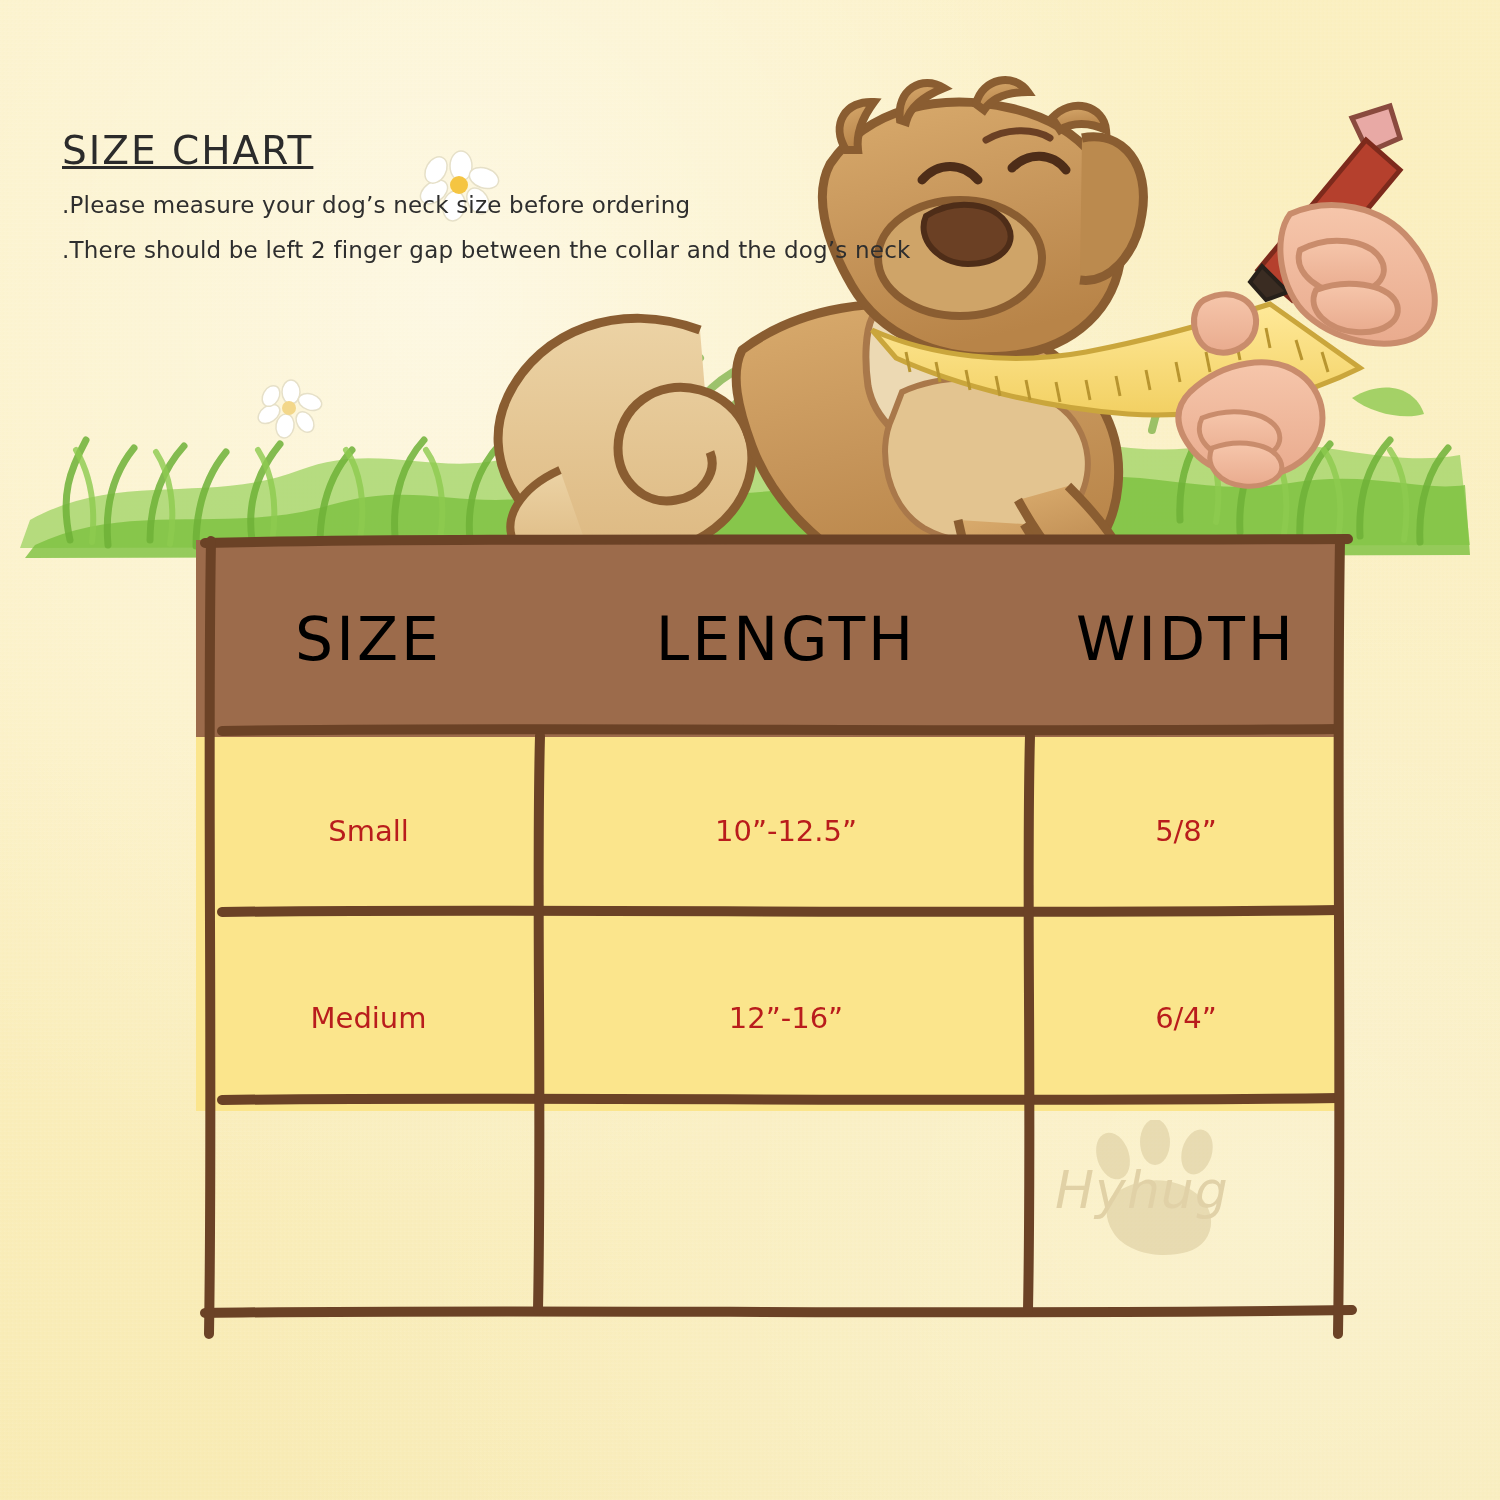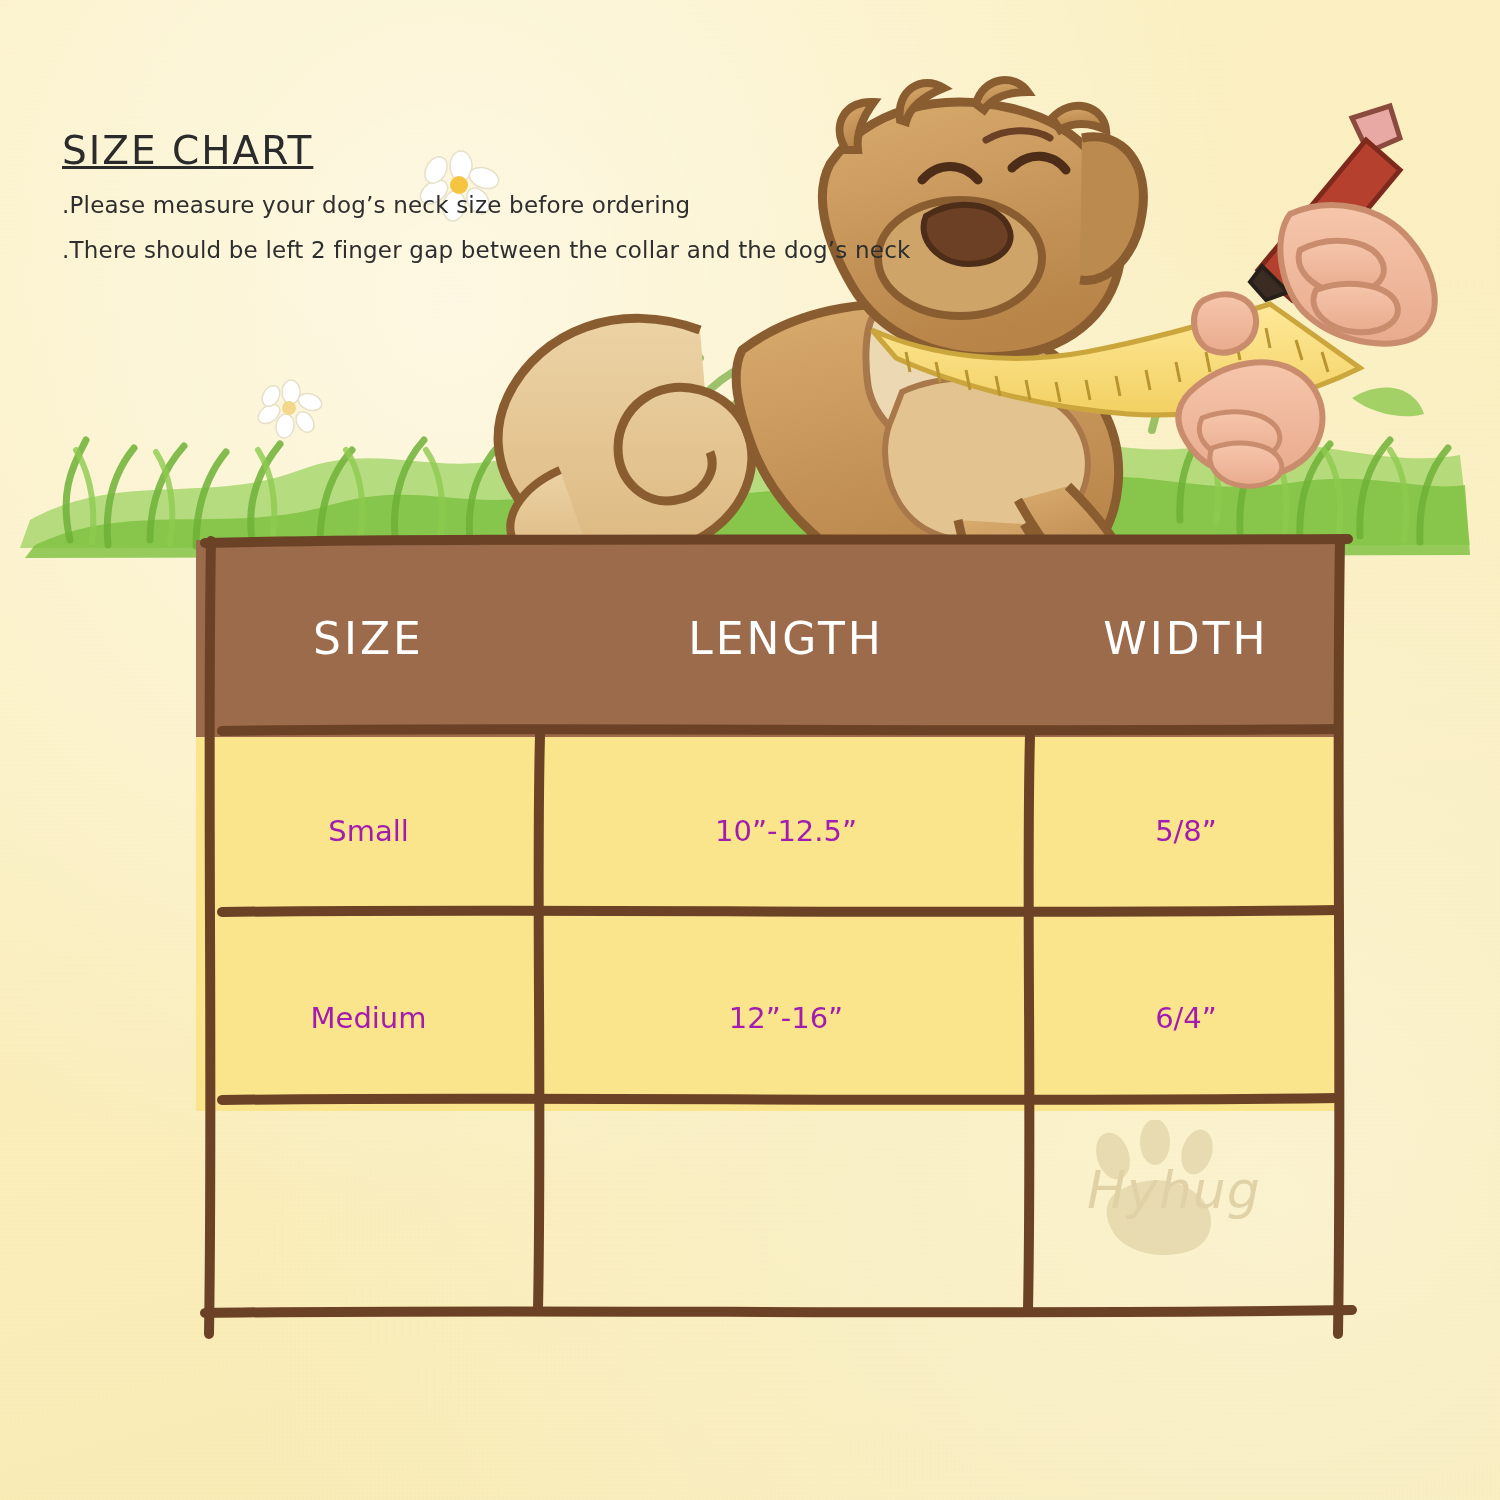--- a/index.html
+++ b/index.html
@@ -83,29 +83,29 @@
     table-layout: fixed;
   }
   table.size-table th,
   table.size-table td {
     text-align: center;
     vertical-align: middle;
   }
   thead th {
     height: 195px;
     background: #9c6b4b;
-    color: #ffffff;
+    color: #000000;
     font-weight: 400;
-    font-size: 44px;
+    font-size: 60px;
     letter-spacing: 3px;
   }
   tbody td {
     height: 185px;
     background: #fbe58c;
-    color: #a21caf;
+    color: #b91c1c;
     font-size: 29px;
     font-weight: 400;
   }
   tbody td.size-cell { font-size: 29px; }
   col.c1 { width: 345px; }
   col.c2 { width: 490px; }
   col.c3 { width: 310px; }
 
   
   #watermark {
@@ -366,16 +366,16 @@
 
   <div id="watermark">
     <svg width="280" height="150" viewBox="0 0 280 150" style="position:absolute; left:0; top:-40px;">
       <g fill="#cbb887">
         <ellipse cx="58" cy="36" rx="16" ry="24" transform="rotate(-18 58 36)"></ellipse>
         <ellipse cx="100" cy="22" rx="15" ry="23"></ellipse>
         <ellipse cx="142" cy="32" rx="15" ry="23" transform="rotate(16 142 32)"></ellipse>
         <path d="M62,72 C86,56 120,56 142,74 C164,92 160,124 132,132 C104,140 70,132 58,112 C48,96 50,80 62,72Z"></path>
       </g>
     </svg>
-    <div id="wm-text" style="position:relative;margin-left:32px;">Hyhug</div>
+    <div id="wm-text" style="position:relative;">Hyhug</div>
   </div>
 
 </div>
 
 </body></html>

